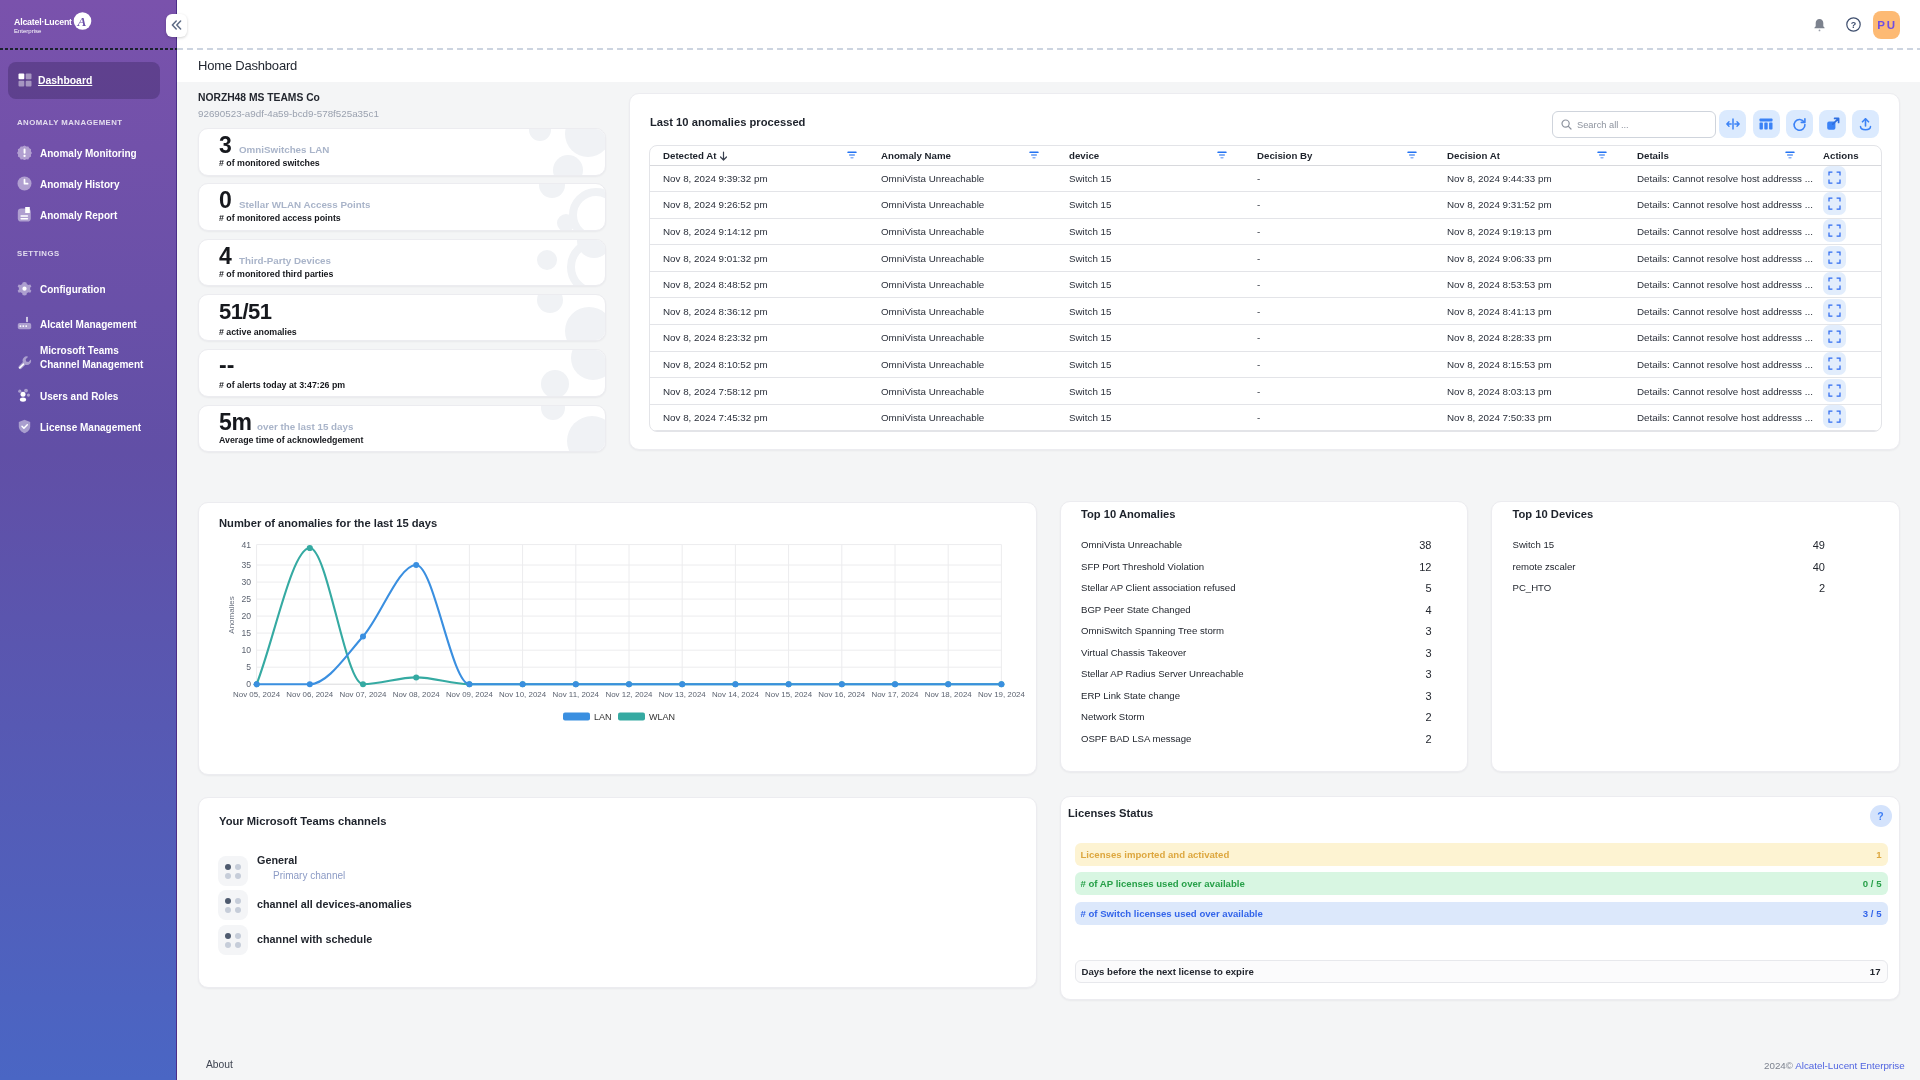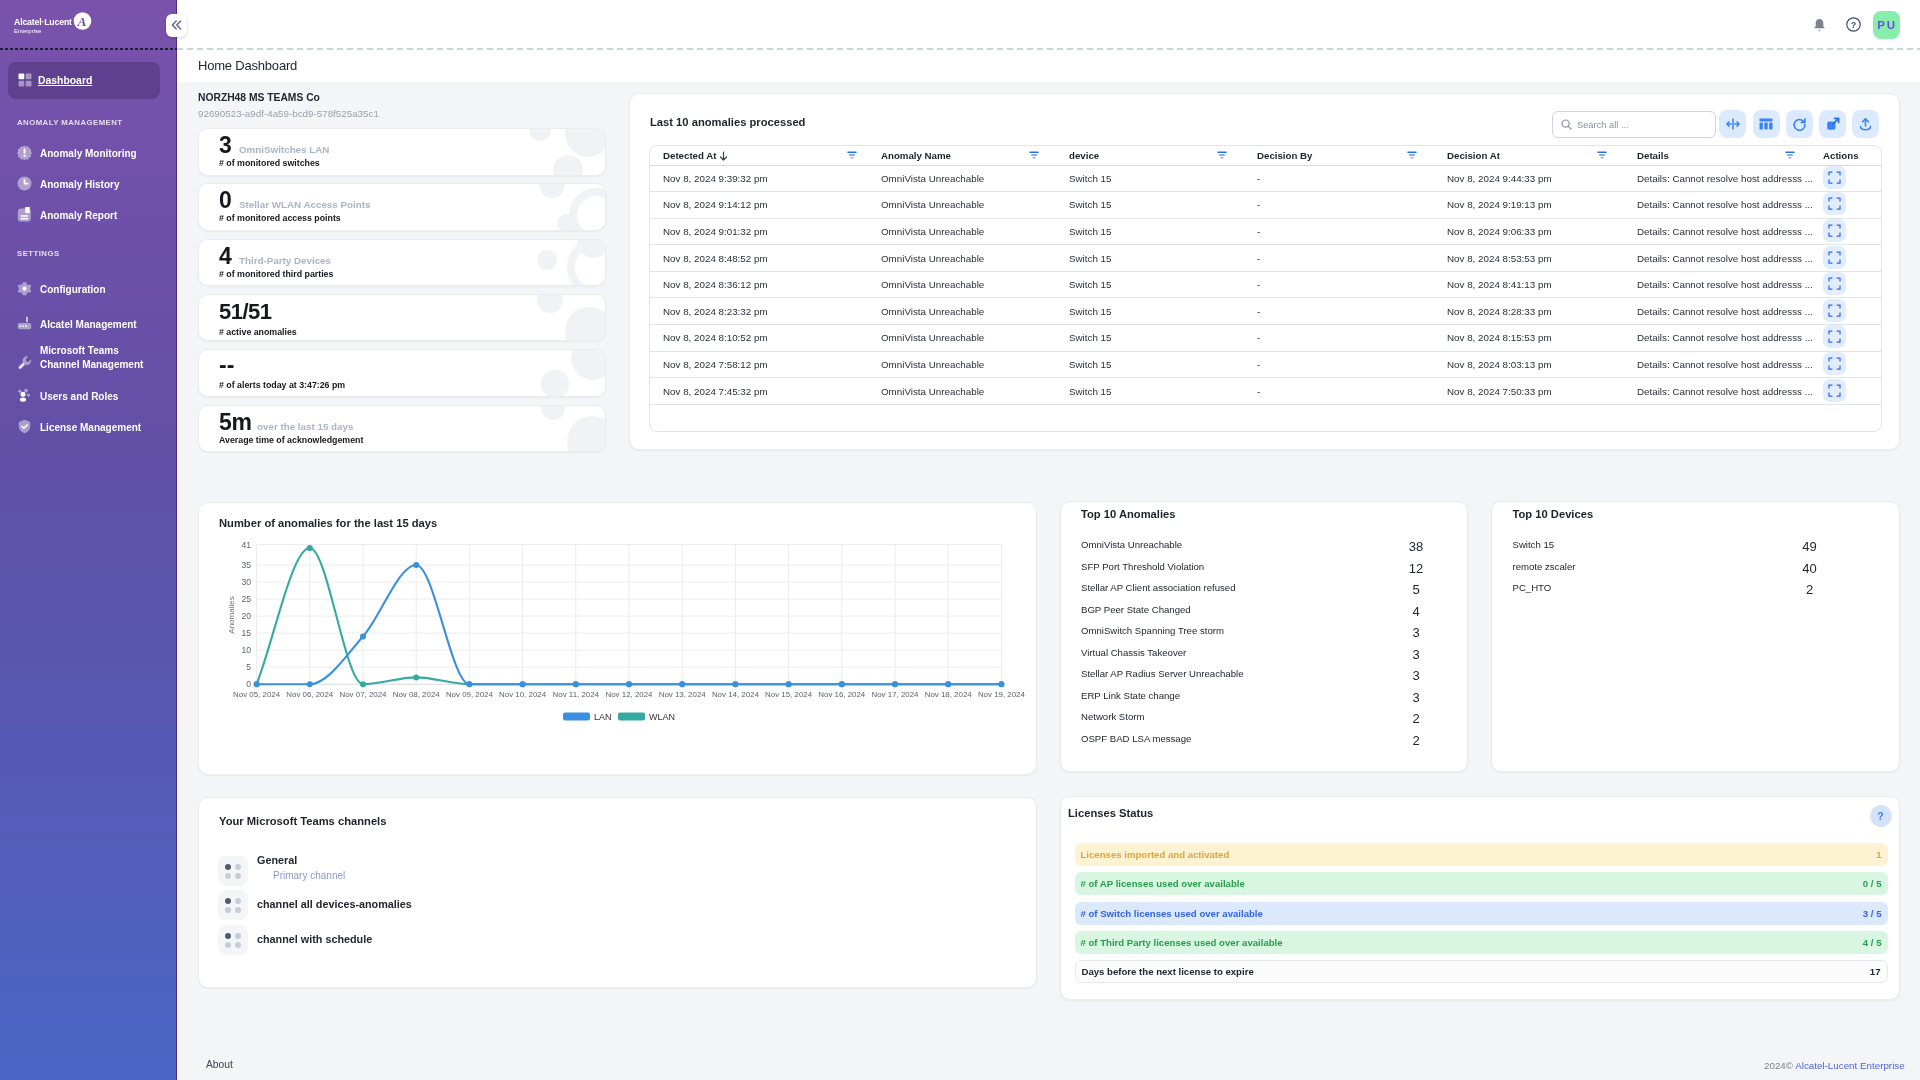--- a/index.html
+++ b/index.html
@@ -8,21 +8,21 @@
 
 #header { position:absolute; left:177px; top:0; width:1743px; height:82px; background:#fff; }
 #dash-line-main { position:absolute; left:177px; top:48px; width:1743px; height:2px;
   background:repeating-linear-gradient(90deg,#ccd4e0 0 6px,transparent 6px 10px); }
 #dash-line-side { position:absolute; left:0; top:48px; width:177px; height:2px;
   background:repeating-linear-gradient(90deg,#1d2230 0 3.1px,transparent 3.1px 5px); z-index:5; }
 #page-title { position:absolute; left:198px; top:57.5px; font-size:13px; font-weight:400; color:#1f242e; letter-spacing:-.2px;}
 
 #bell { position:absolute; left:1813px; top:18px; }
 #help { position:absolute; left:1846px; top:17px; }
-#avatar { position:absolute; left:1872.5px; top:11px; width:27.5px; height:27.5px; background:#86efac; border-radius:8px;
+#avatar { position:absolute; left:1872.5px; top:11px; width:27.5px; height:27.5px; background:#fdba74; border-radius:8px;
   display:flex; align-items:center; justify-content:center; font-size:11.5px; font-weight:700; color:#6f4ce4; letter-spacing:1.8px; padding-left:1.8px;}
 
 #sidebar { position:absolute; left:0; top:0; width:177px; height:1080px;
   background:linear-gradient(180deg,#7a52ac 0%, #614fa6 42%, #4a66c4 100%); z-index:4; border-right:1.5px solid #4b2d88; }
 #logo { position:absolute; left:14px; top:11px; }
 #collapse { position:absolute; left:166px; top:13.5px; width:21px; height:23px; background:#fff; border-radius:6px;
   box-shadow:0 1px 3px rgba(0,0,0,.18); z-index:6; display:flex; align-items:center; justify-content:center;
   }
 .nav-active { position:absolute; left:8px; top:62px; width:151.5px; height:36.5px; background:rgba(12,6,40,.22);
   border-radius:8px; display:flex; align-items:center; }
@@ -61,21 +61,21 @@
 .fico { position:absolute; top:4px; }
 .expand { display:inline-block; width:23px; height:23px; background:#e2edfc; border-radius:7px; position:relative; }
 
 #chartcard { left:198px; top:502px; width:839px; height:273px; }
 #chartcard .ctitle { position:absolute; left:20px; top:14px;}
 
 #anomcard { left:1059.5px; top:500.5px; width:408px; height:271px;}
 #devcard { left:1491px; top:500.5px; width:408.5px; height:271px;}
 .t10title { position:absolute; left:20.5px; top:6.6px;}
 .t10row { position:absolute; left:20.5px; font-size:9.6px; color:#23272f; }
-.t10val { position:absolute; font-size:13px; color:#23272f; text-align:center;}
+.t10val { position:absolute; font-size:11px; color:#23272f; text-align:right;}
 
 #teamscard { left:198px; top:796.5px; width:839px; height:191.5px;}
 #teamscard .ctitle { position:absolute; left:20px; top:17px;}
 .ticon { position:absolute; left:19px; width:30px; height:30px; border-radius:8px; background:#f4f5f7;}
 .ticon i { position:absolute; width:6.4px; height:6.4px; border-radius:50%; background:#c6cdd9;}
 .ticon i.d { background:#4e5a6e;}
 .tname { position:absolute; left:58px; font-size:10.8px; font-weight:700; color:#23272f;}
 .tsub { position:absolute; left:74px; font-size:10px; color:#8c9bc5;}
 
 #liccard { left:1059.5px; top:796px; width:840px; height:204px;}
@@ -336,20 +336,31 @@
             <td>OmniVista Unreachable</td>
             <td>Switch 15</td>
             <td>-</td>
             <td>Nov 8, 2024 9:44:33 pm</td>
             <td style="overflow:visible">Details: Cannot resolve host addresss ...</td>
             <td style="padding-left:11px"><span class="expand"><svg style="position:absolute;left:5px;top:5px" width="13" height="13" viewBox="0 0 13 13">
                   <path d="M1 4.4 V1 H4.4 M8.6 1 H12 V4.4 M12 8.6 V12 H8.6 M4.4 12 H1 V8.6" stroke="#2e6bf0" stroke-width="1.25" fill="none"></path>
                 </svg></span></td>
           </tr>
     <tr>
+            <td>Nov 8, 2024 9:26:52 pm</td>
+            <td>OmniVista Unreachable</td>
+            <td>Switch 15</td>
+            <td>-</td>
+            <td>Nov 8, 2024 9:31:52 pm</td>
+            <td style="overflow:visible">Details: Cannot resolve host addresss ...</td>
+            <td style="padding-left:11px"><span class="expand"><svg style="position:absolute;left:5px;top:5px" width="13" height="13" viewBox="0 0 13 13">
+                  <path d="M1 4.4 V1 H4.4 M8.6 1 H12 V4.4 M12 8.6 V12 H8.6 M4.4 12 H1 V8.6" stroke="#2e6bf0" stroke-width="1.25" fill="none"></path>
+                </svg></span></td>
+          </tr>
+    <tr>
             <td>Nov 8, 2024 9:14:12 pm</td>
             <td>OmniVista Unreachable</td>
             <td>Switch 15</td>
             <td>-</td>
             <td>Nov 8, 2024 9:19:13 pm</td>
             <td style="overflow:visible">Details: Cannot resolve host addresss ...</td>
             <td style="padding-left:11px"><span class="expand"><svg style="position:absolute;left:5px;top:5px" width="13" height="13" viewBox="0 0 13 13">
                   <path d="M1 4.4 V1 H4.4 M8.6 1 H12 V4.4 M12 8.6 V12 H8.6 M4.4 12 H1 V8.6" stroke="#2e6bf0" stroke-width="1.25" fill="none"></path>
                 </svg></span></td>
           </tr>
@@ -605,23 +616,19 @@
       <span class="r">1</span>
     </div>
   <div class="lrow" style="top:75.3px;background:#d8f6e2;color:#27a049">
       <span class="l"># of AP licenses used over available</span>
       <span class="r">0 / 5</span>
     </div>
   <div class="lrow" style="top:104.6px;background:#dce8fb;color:#3365ea">
       <span class="l"># of Switch licenses used over available</span>
       <span class="r">3 / 5</span>
     </div>
-  <div class="lrow" style="top:133.9px;background:#d8f6e2;color:#27a049">
-      <span class="l"># of Third Party licenses used over available</span>
-      <span class="r">4 / 5</span>
-    </div>
   <div class="lrow" style="top:163.2px;background:#fbfbfc;border:1px solid #e7e8ec;color:#23272f">
       <span class="l">Days before the next license to expire</span>
       <span class="r">17</span>
     </div>
 </div>
 <div id="about">About</div>
 <div id="copyright">2024© <a>Alcatel-Lucent Enterprise</a></div>
 
 </body></html>

